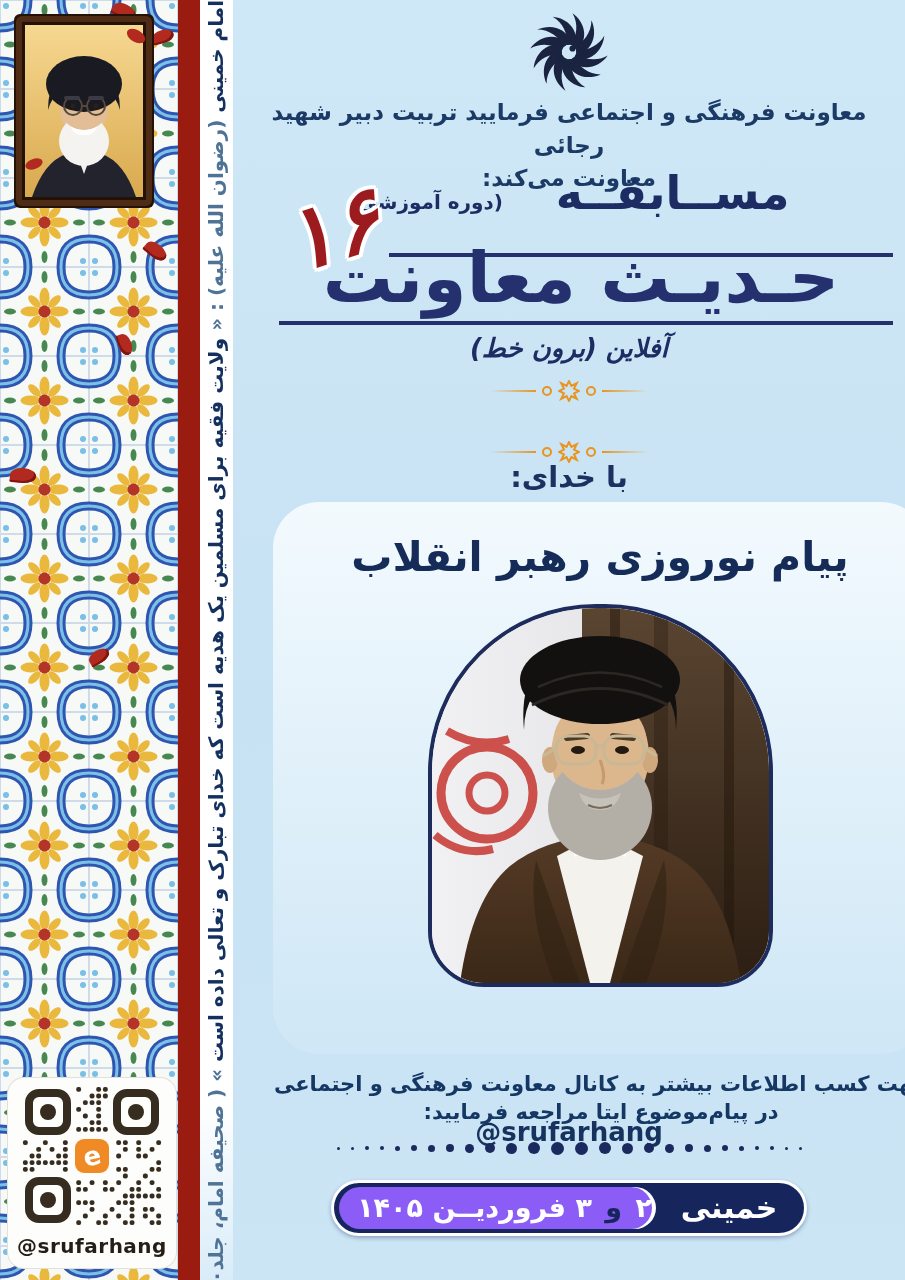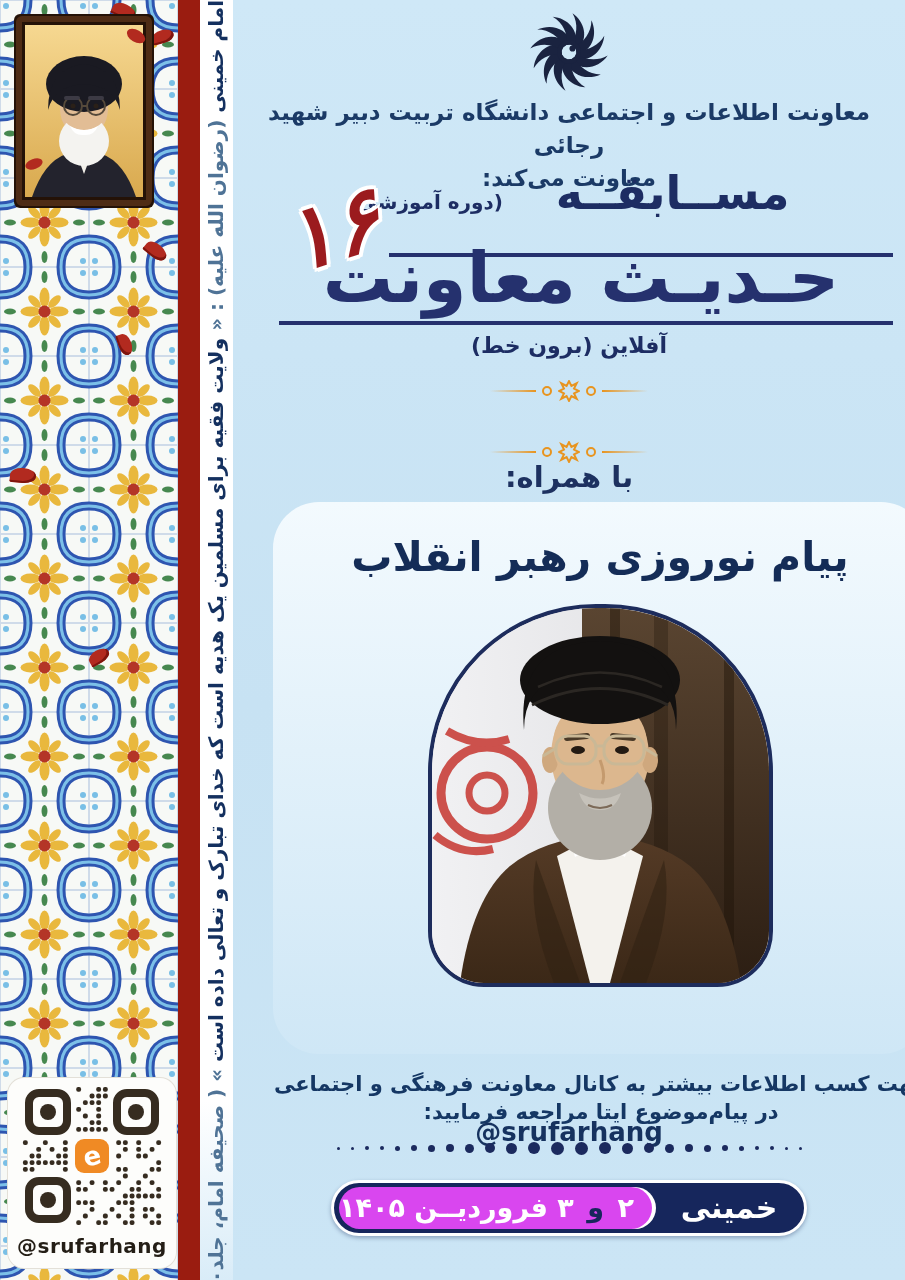--- a/index.html
+++ b/index.html
@@ -33,21 +33,21 @@
   .edition{position:absolute;left:52px;top:178px;font-size:88px;font-weight:bold;font-style:italic;
     color:#9b1b1e;transform:rotate(-18deg);
     text-shadow:4px 0 0 #fff,-4px 0 0 #fff,0 4px 0 #fff,0 -4px 0 #fff,
       3px 3px 0 #fff,-3px 3px 0 #fff,3px -3px 0 #fff,-3px -3px 0 #fff;}
   .title-block{position:absolute;top:243px;left:36px;right:12px;height:108px;}
   .tline{position:absolute;height:4px;background:#25316e;}
   .tline-top{top:10px;left:120px;right:0;}
   .tline-bot{top:78px;left:10px;right:0;}
   .title-text{position:absolute;top:-6px;width:100%;text-align:center;direction:rtl;
     font-size:70px;font-weight:bold;color:#25316e;}
-  .offline{top:333px;font-size:22px;font-weight:bold;color:#1d2d63;}
+  .offline{top:333px;font-size:26px;font-weight:bold;color:#1d2d63;font-style:italic;}
   .orn{position:absolute;left:0;width:100%;display:flex;justify-content:center;align-items:center;gap:6px;}
   .orn1{top:380px;} .orn2{top:441px;}
   .orn-l{width:46px;height:2px;background:linear-gradient(to right,rgba(232,148,31,0),#e8941f);}
   .orn-r{width:46px;height:2px;background:linear-gradient(to left,rgba(232,148,31,0),#e8941f);}
   .orn-ring{width:6px;height:6px;border:2px solid #e8941f;border-radius:50%;}
   .prize{top:402px;font-size:21px;font-weight:bold;color:#8e1f24;}
   .topic-label{top:460px;font-size:29px;font-weight:bold;color:#1d3160;}
   .card{position:absolute;top:502px;left:40px;width:654px;height:552px;border-radius:46px;
     background:linear-gradient(180deg,#f3fafe 0%,#e2f1fa 45%,#cfe7f6 100%);
     display:flex;flex-direction:column;align-items:center;}
@@ -56,22 +56,22 @@
   .photo{margin-top:14px;width:337px;height:375px;border:4px solid #1d2c5c;
     border-radius:168px 168px 56px 56px;overflow:hidden;background:#ddd;}
   .info{top:1070px;font-size:21px;font-weight:bold;color:#153764;line-height:28px;margin-left:32px;}
   .channel{top:1117px;font-size:26px;font-weight:bold;color:#16325f;direction:ltr;}
   .dots{top:1140px;height:16px;display:flex;justify-content:center;align-items:center;gap:11px;}
   .dots span{background:#1b2a5e;border-radius:50%;display:block;}
   .pill{position:absolute;top:1180px;left:50%;transform:translateX(-50%);width:470px;height:50px;
     background:#16265c;border:3px solid #ffffff;border-radius:30px;
     display:flex;direction:rtl;box-shadow:0 2px 4px rgba(20,40,90,.35);}
   .pill-label{width:150px;text-align:center;color:#fff;font-size:30px;font-weight:bold;line-height:50px;}
-  .pill-date{flex:1;margin:4px 2px 4px 5px;background:#d946ef;border-radius:22px;
-    text-align:left;direction:rtl;font-size:27px;font-weight:bold;color:#fff;line-height:42px;
+  .pill-date{flex:1;margin:4px 2px 4px 5px;background:#8b5cf6;border-radius:22px;
+    text-align:right;direction:rtl;font-size:27px;font-weight:bold;color:#fff;line-height:42px;
     box-shadow:4px 0 0 #ffffff;}
   .conj{color:#16265c;padding:0 4px;}
 </style>
 </head>
 <body>
 
 <div class="poster">
 
   <div class="tiles">
     <svg width="178" height="1280">
@@ -303,21 +303,21 @@
           <path d="M2,-8 C9,-18 11,-32 4,-44 C18,-34 22,-16 11,-4 Z" transform="rotate(240)"></path>
           <path d="M2,-8 C9,-18 11,-32 4,-44 C18,-34 22,-16 11,-4 Z" transform="rotate(270)"></path>
           <path d="M2,-8 C9,-18 11,-32 4,-44 C18,-34 22,-16 11,-4 Z" transform="rotate(300)"></path>
           <path d="M2,-8 C9,-18 11,-32 4,-44 C18,-34 22,-16 11,-4 Z" transform="rotate(330)"></path>
         </g>
       <circle r="11" fill="none" stroke="#1a2340" stroke-width="5"></circle>
       <circle cx="4" cy="-4" r="3.5" fill="#1a2340"></circle>
     </svg>
 
     <div class="center org">
-      <div>معاونت اطلاعات و اجتماعی دانشگاه تربیت دبیر شهید رجائی</div>
+      <div>معاونت فرهنگی و اجتماعی فرمایید تربیت دبیر شهید رجائی</div>
       <div>معاونت می‌کند:</div>
     </div>
 
     <div class="center contest">
       <span class="contest-word">مســابقــه</span>
       <span class="contest-sub">(دوره آموزشی)</span>
     </div>
 
     <div class="edition">۱۶</div>
 
@@ -343,21 +343,21 @@
     <div class="orn orn2">
       <div class="orn-l"></div>
         <div class="orn-ring"></div>
       <svg width="22" height="22" viewBox="0 0 20 20">
         <path d="M10 1 L12.2 5.4 L17 3 L14.6 7.8 L19 10 L14.6 12.2 L17 17 L12.2 14.6 L10 19 L7.8 14.6 L3 17 L5.4 12.2 L1 10 L5.4 7.8 L3 3 L7.8 5.4 Z" fill="none" stroke="#e8941f" stroke-width="1.8"></path>
       </svg>
       <div class="orn-ring"></div>
         <div class="orn-r"></div>
     </div>
 
-    <div class="center topic-label">با همراه:</div>
+    <div class="center topic-label">با خدای:</div>
 
     <div class="card">
       <div class="topic-wrap">
         <div class="topic-line">پیام نوروزی رهبر انقلاب</div>
       </div>
       <div class="photo">
         <svg width="337" height="375" viewBox="0 0 337 375">
           <defs>
             <linearGradient id="curtain" x1="0" y1="0" x2="0" y2="1">
               <stop offset="0" stop-color="#5a4531"></stop>

